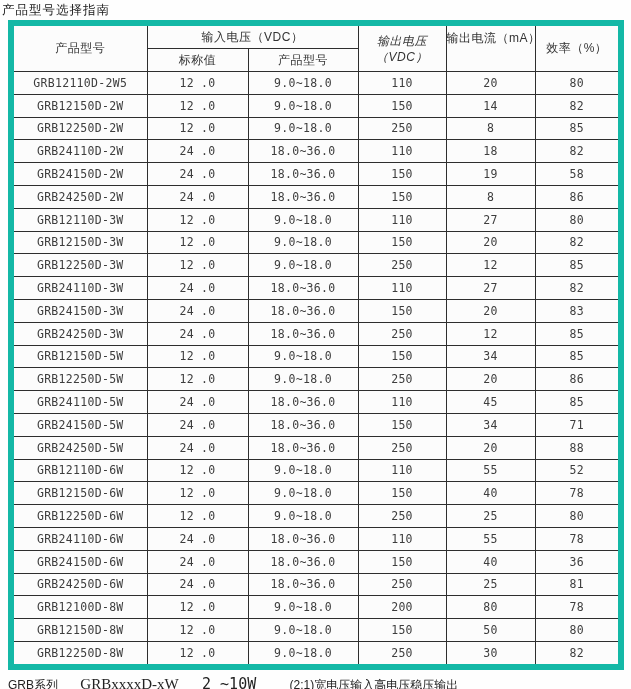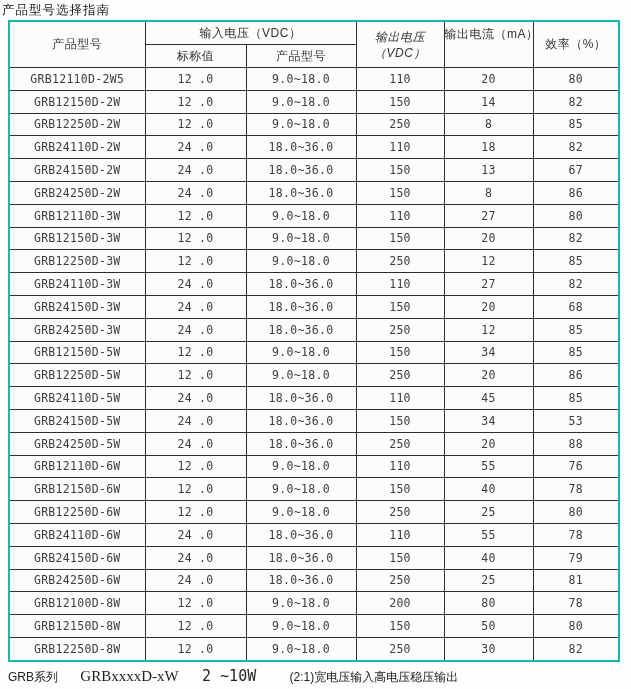--- a/index.html
+++ b/index.html
@@ -22,21 +22,21 @@
     padding: 3px 0 2px 2px;
     letter-spacing: 1px;
     height: 15px;
     line-height: 15px;
   }
   table.product-table {
     border-collapse: collapse;
     table-layout: fixed;
     width: 610px;
     margin-left: 8px;
-    border: 2px solid #14b8a6;
+    border: 6px solid #14b8a6;
     background: #fcfcfc;
   }
   .product-table th,
   .product-table td {
     border: 1px solid #2e2e2e;
     text-align: center;
     vertical-align: middle;
     color: #3d3d3d;
     font-weight: normal;
     font-size: 12px;
@@ -140,22 +140,22 @@
           <td>18.0~36.0</td>
           <td>110</td>
           <td>18</td>
           <td>82</td>
         </tr>
         <tr>
           <td>GRB24150D-2W</td>
           <td>24 .0</td>
           <td>18.0~36.0</td>
           <td>150</td>
-          <td>13</td>
-          <td>67</td>
+          <td>19</td>
+          <td>58</td>
         </tr>
         <tr>
           <td>GRB24250D-2W</td>
           <td>24 .0</td>
           <td>18.0~36.0</td>
           <td>150</td>
           <td>8</td>
           <td>86</td>
         </tr>
         <tr>
@@ -189,21 +189,21 @@
           <td>110</td>
           <td>27</td>
           <td>82</td>
         </tr>
         <tr>
           <td>GRB24150D-3W</td>
           <td>24 .0</td>
           <td>18.0~36.0</td>
           <td>150</td>
           <td>20</td>
-          <td>68</td>
+          <td>83</td>
         </tr>
         <tr>
           <td>GRB24250D-3W</td>
           <td>24 .0</td>
           <td>18.0~36.0</td>
           <td>250</td>
           <td>12</td>
           <td>85</td>
         </tr>
         <tr>
@@ -229,37 +229,37 @@
           <td>110</td>
           <td>45</td>
           <td>85</td>
         </tr>
         <tr>
           <td>GRB24150D-5W</td>
           <td>24 .0</td>
           <td>18.0~36.0</td>
           <td>150</td>
           <td>34</td>
-          <td>53</td>
+          <td>71</td>
         </tr>
         <tr>
           <td>GRB24250D-5W</td>
           <td>24 .0</td>
           <td>18.0~36.0</td>
           <td>250</td>
           <td>20</td>
           <td>88</td>
         </tr>
         <tr>
           <td>GRB12110D-6W</td>
           <td>12 .0</td>
           <td>9.0~18.0</td>
           <td>110</td>
           <td>55</td>
-          <td>76</td>
+          <td>52</td>
         </tr>
         <tr>
           <td>GRB12150D-6W</td>
           <td>12 .0</td>
           <td>9.0~18.0</td>
           <td>150</td>
           <td>40</td>
           <td>78</td>
         </tr>
         <tr>
@@ -277,21 +277,21 @@
           <td>110</td>
           <td>55</td>
           <td>78</td>
         </tr>
         <tr>
           <td>GRB24150D-6W</td>
           <td>24 .0</td>
           <td>18.0~36.0</td>
           <td>150</td>
           <td>40</td>
-          <td>79</td>
+          <td>36</td>
         </tr>
         <tr>
           <td>GRB24250D-6W</td>
           <td>24 .0</td>
           <td>18.0~36.0</td>
           <td>250</td>
           <td>25</td>
           <td>81</td>
         </tr>
         <tr>

